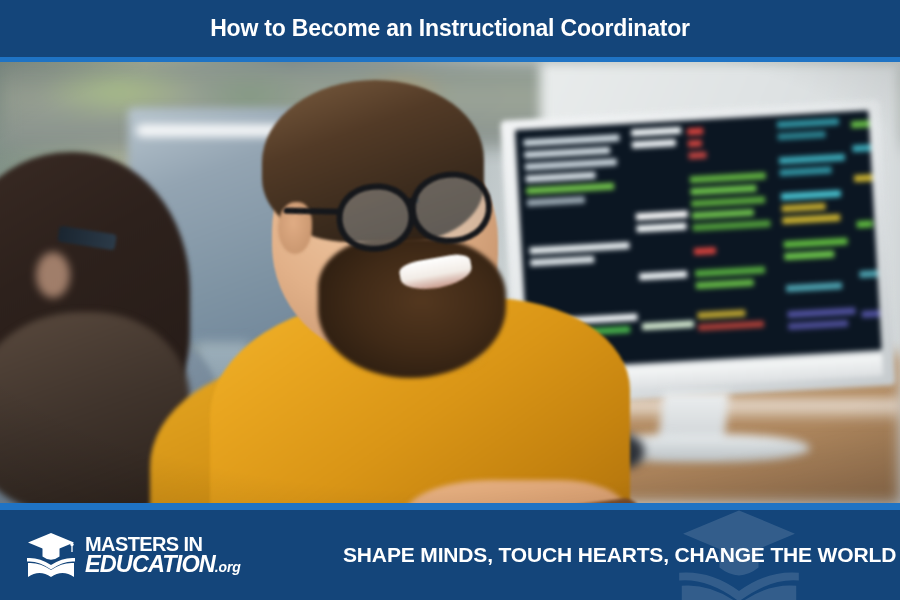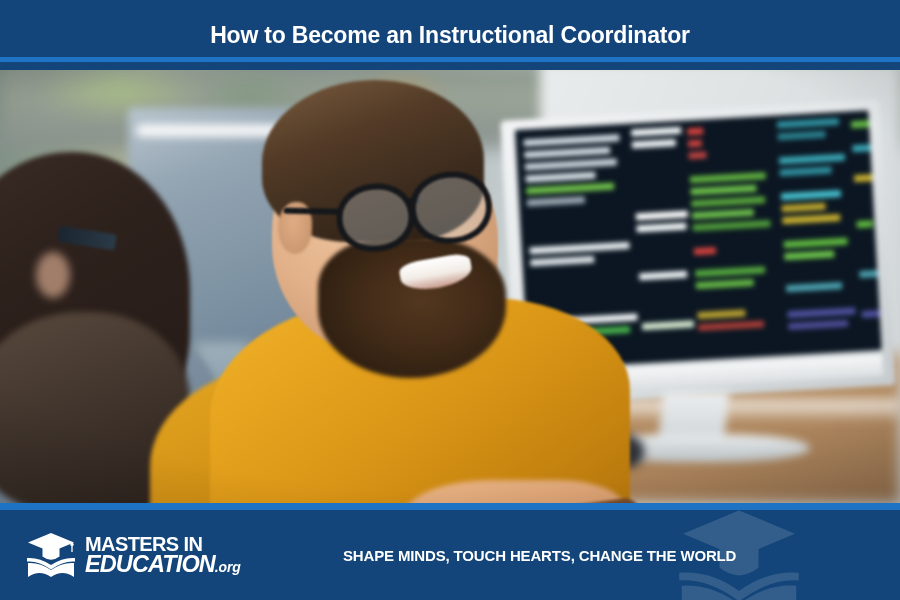--- a/index.html
+++ b/index.html
@@ -18,21 +18,21 @@
     height: 600px;
     overflow: hidden;
     background: #14457a;
   }
 
   
   .header-bar {
     position: absolute;
     top: 0; left: 0;
     width: 900px;
-    height: 70px;
+    height: 57px;
     background: #14457a;
     display: flex;
     align-items: center;
     justify-content: center;
     z-index: 30;
   }
   .header-title {
     color: #ffffff;
     font-size: 23px;
     font-weight: bold;
@@ -429,21 +429,21 @@
     font-size: 14px;
     letter-spacing: -0.2px;
     font-weight: bold;
   }
   .tagline {
     position: absolute;
     left: 343px;
     top: 50%;
     transform: translateY(-50%);
     color: #ffffff;
-    font-size: 15px;
+    font-size: 21px;
     font-weight: bold;
     letter-spacing: -0.15px;
     white-space: nowrap;
     font-family: "Liberation Sans", sans-serif;
   }
 </style>
 </head>
 <body>
 
 <div class="banner">

